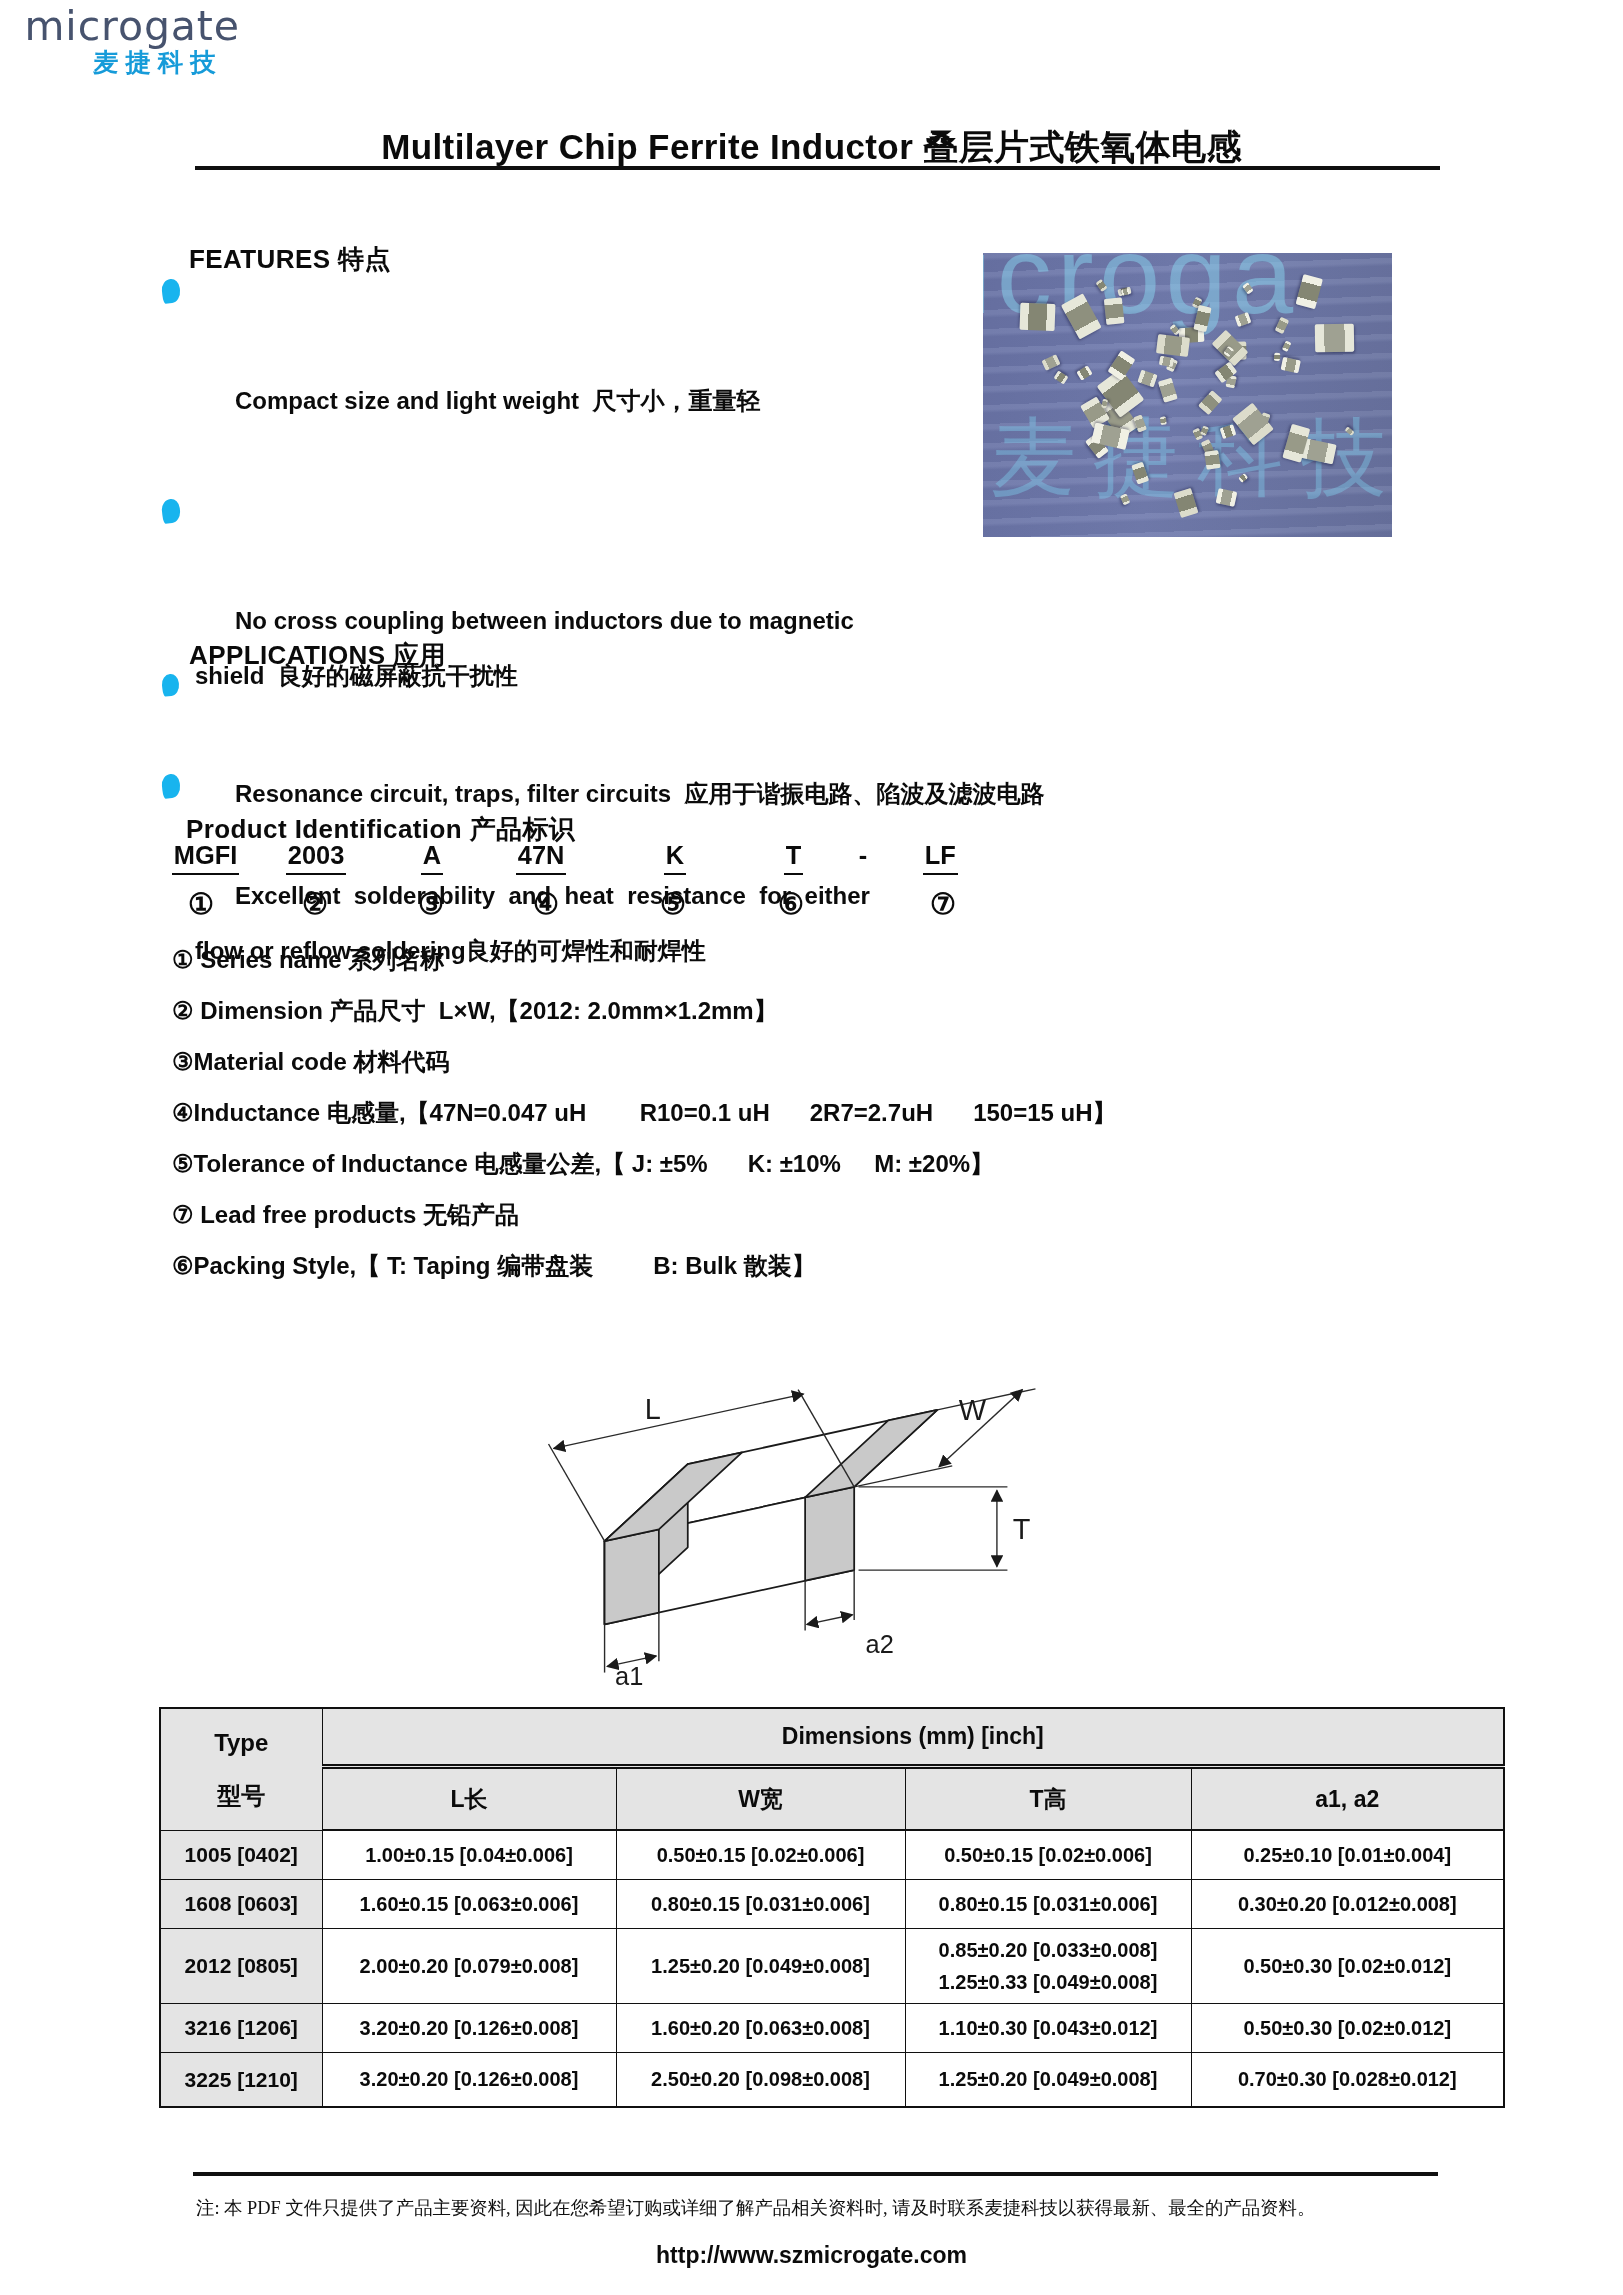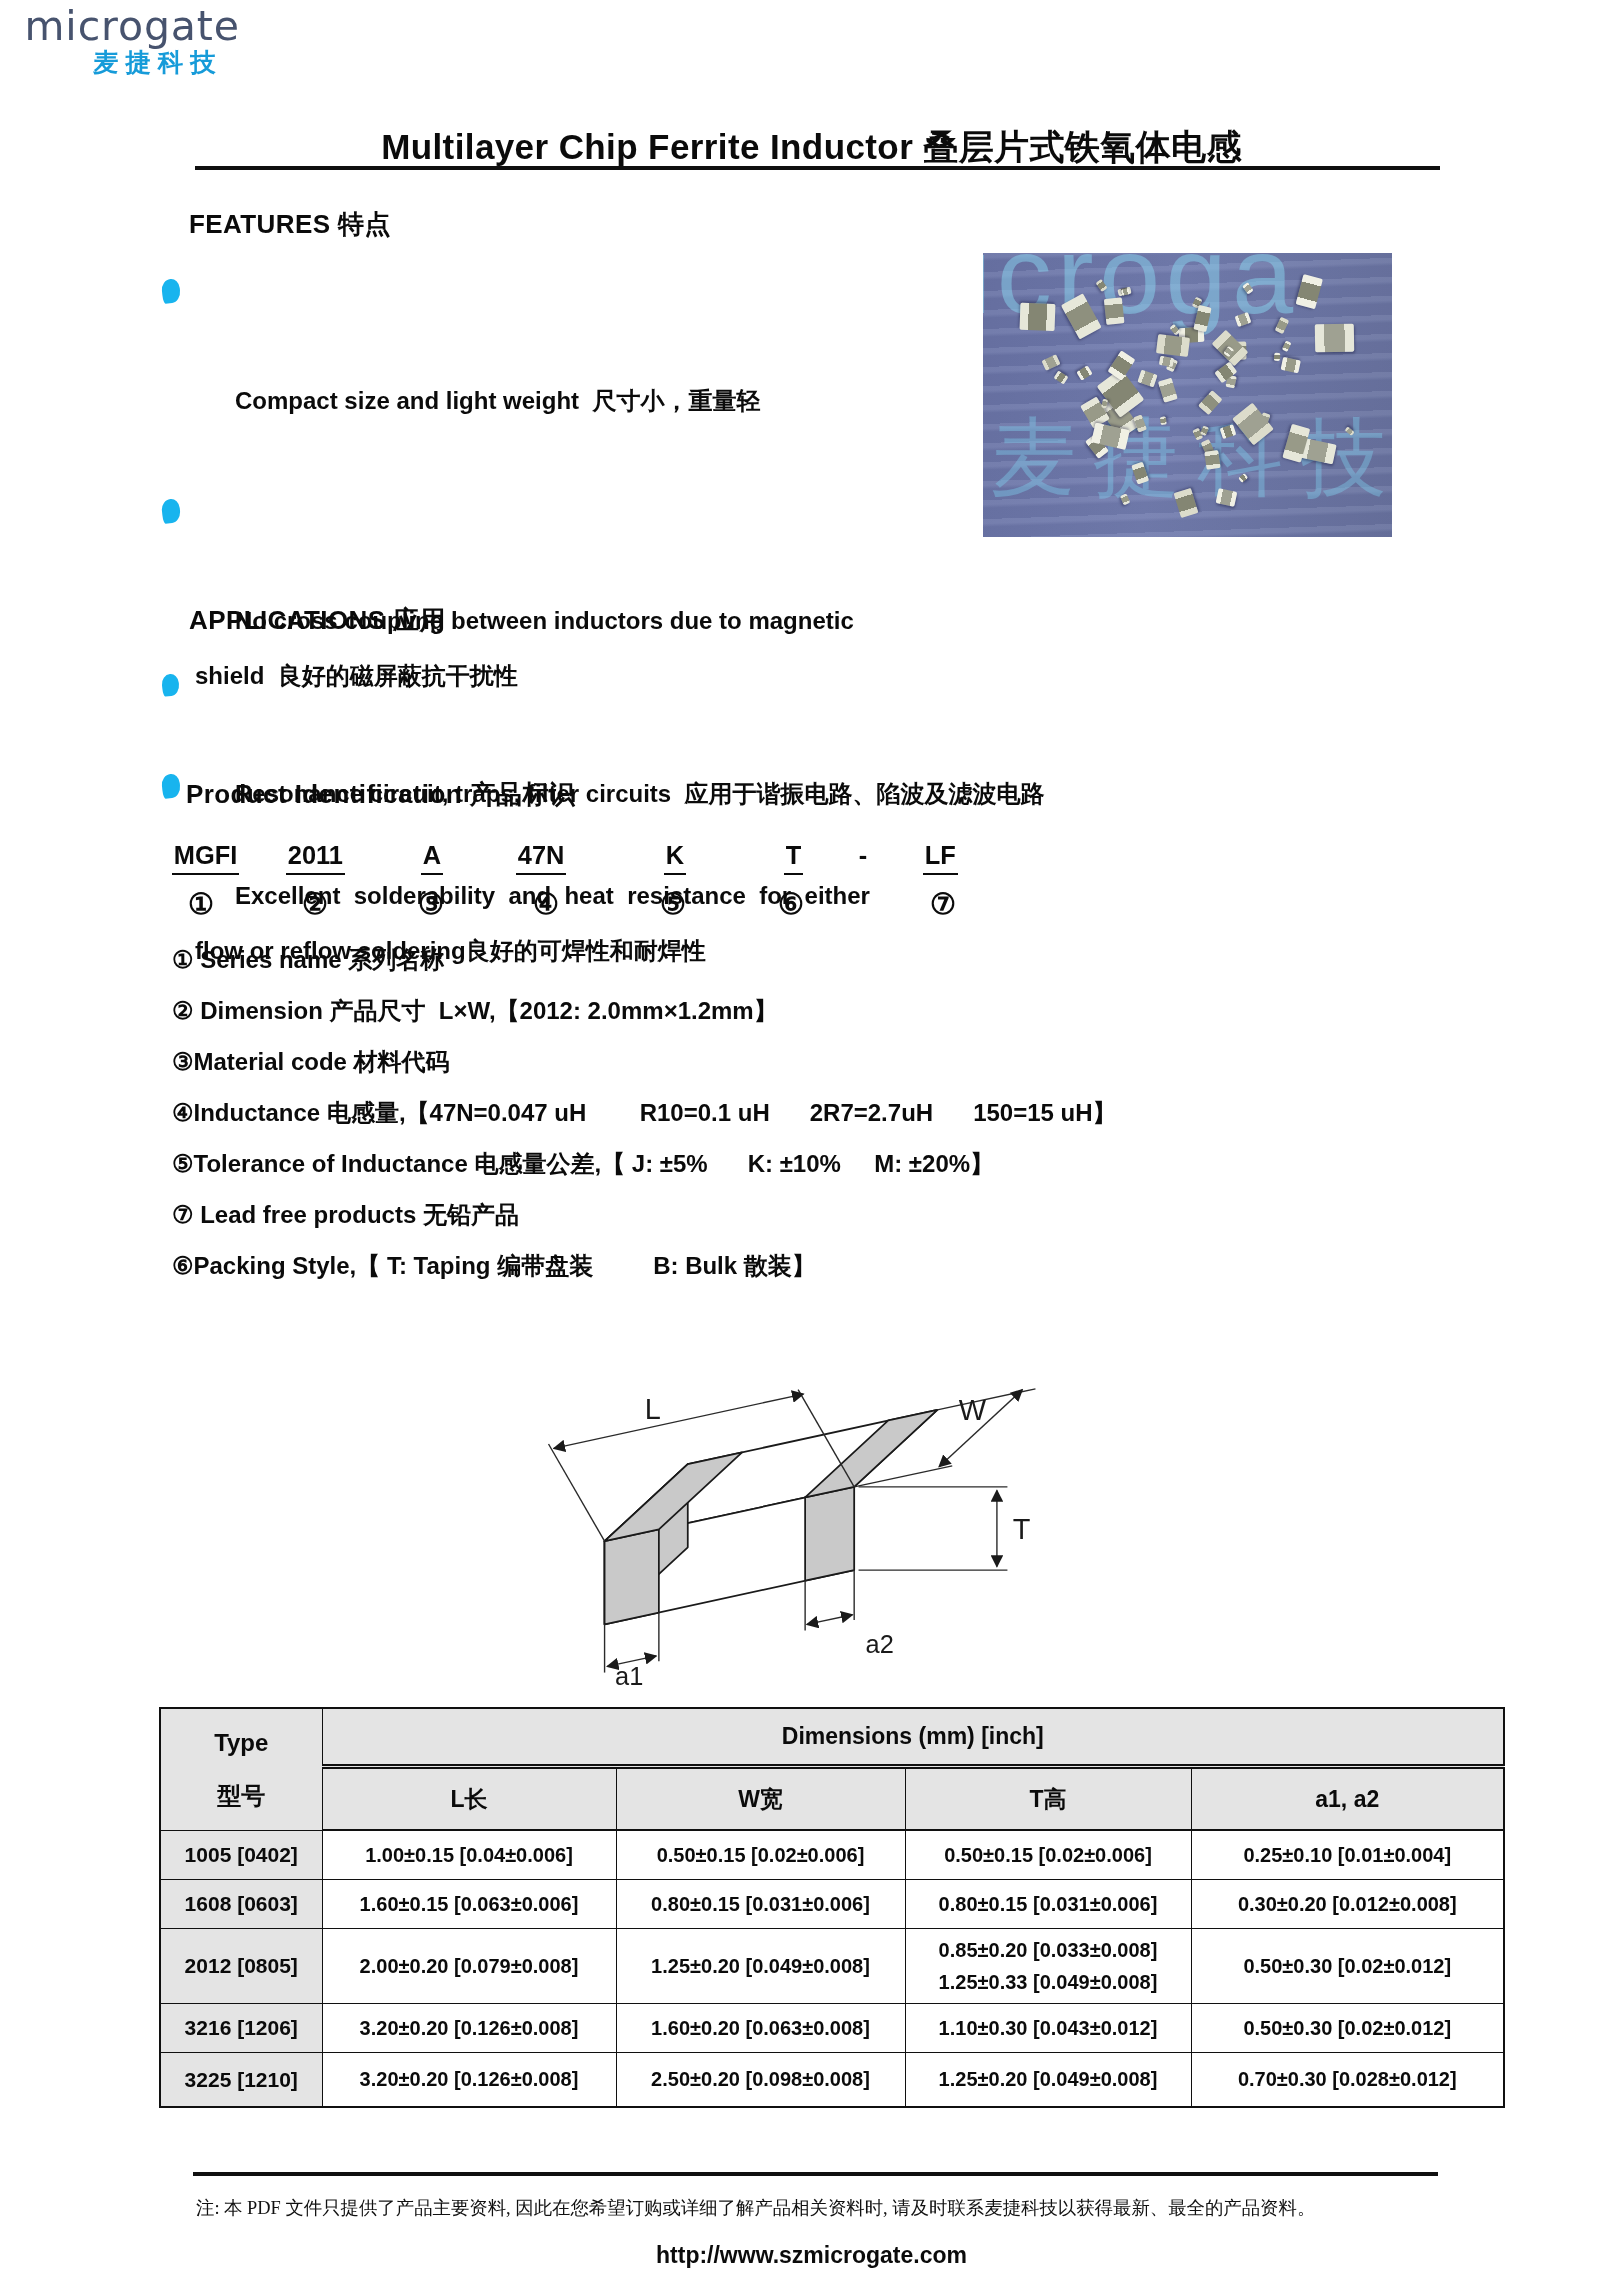--- a/index.html
+++ b/index.html
@@ -14,21 +14,21 @@
   }
   #logo-cn {
     position:absolute; left:93px; top:46px; font-size:25.4px; font-weight:bold;
     color:#169bd9; letter-spacing:7px;
   }
   
   #doc-title { position:absolute; left:0; width:100%; top:124px; text-align:center;
     font-size:35px; font-weight:bold; letter-spacing:0.4px; }
   #title-rule { position:absolute; left:195px; top:166px; width:1245px; height:3.5px; background:#101010; }
   
-  .sec-h { position:absolute; font-size:26px; font-weight:bold; letter-spacing:0.4px; }
+  .sec-h { position:absolute; font-size:26px; font-weight:bold; letter-spacing:0.4px;margin-top:35px; }
   
   .blist { position:absolute; }
   .bitem { position:relative; padding-left:33px; font-size:24px; font-weight:bold;
     line-height:55px; white-space:pre-wrap; }
   .blt { position:absolute; left:0; top:16px; width:18.4px; height:24px;
     background:#18b4ee; border-radius:58% 50% 55% 14% / 50% 46% 54% 40%;
     transform:rotate(-6deg); }
   
   #photo { position:absolute; left:983px; top:253px; width:409px; height:284px;
     background:
@@ -173,21 +173,21 @@
     <div class="bitem">
       <span class="blt" style="top:17.5px;width:16.7px;height:22px;"></span>
       <span>Resonance circuit, traps, filter circuits  应用于谐振电路、陷波及滤波电路</span>
     </div>
   </div>
 
   <div class="sec-h" style="left:186px;top:777px;">Product Identification  产品标识</div>
 
   <div>
     <span class="pid-tok" style="left:172px;top:841px;">MGFI</span>
-    <span class="pid-tok" style="left:286px;top:841px;">2011</span>
+    <span class="pid-tok" style="left:286px;top:841px;">2003</span>
     <span class="pid-tok" style="left:421px;top:841px;">A</span>
     <span class="pid-tok" style="left:516px;top:841px;">47N</span>
     <span class="pid-tok" style="left:664px;top:841px;">K</span>
     <span class="pid-tok" style="left:784px;top:841px;">T</span>
     <span class="pid-tok nou" style="left:857px;top:841px;">-</span>
     <span class="pid-tok" style="left:923px;top:841px;">LF</span>
   </div>
 
   <div>
     <span class="pid-circ" style="left:188px;top:887px;">①</span>

